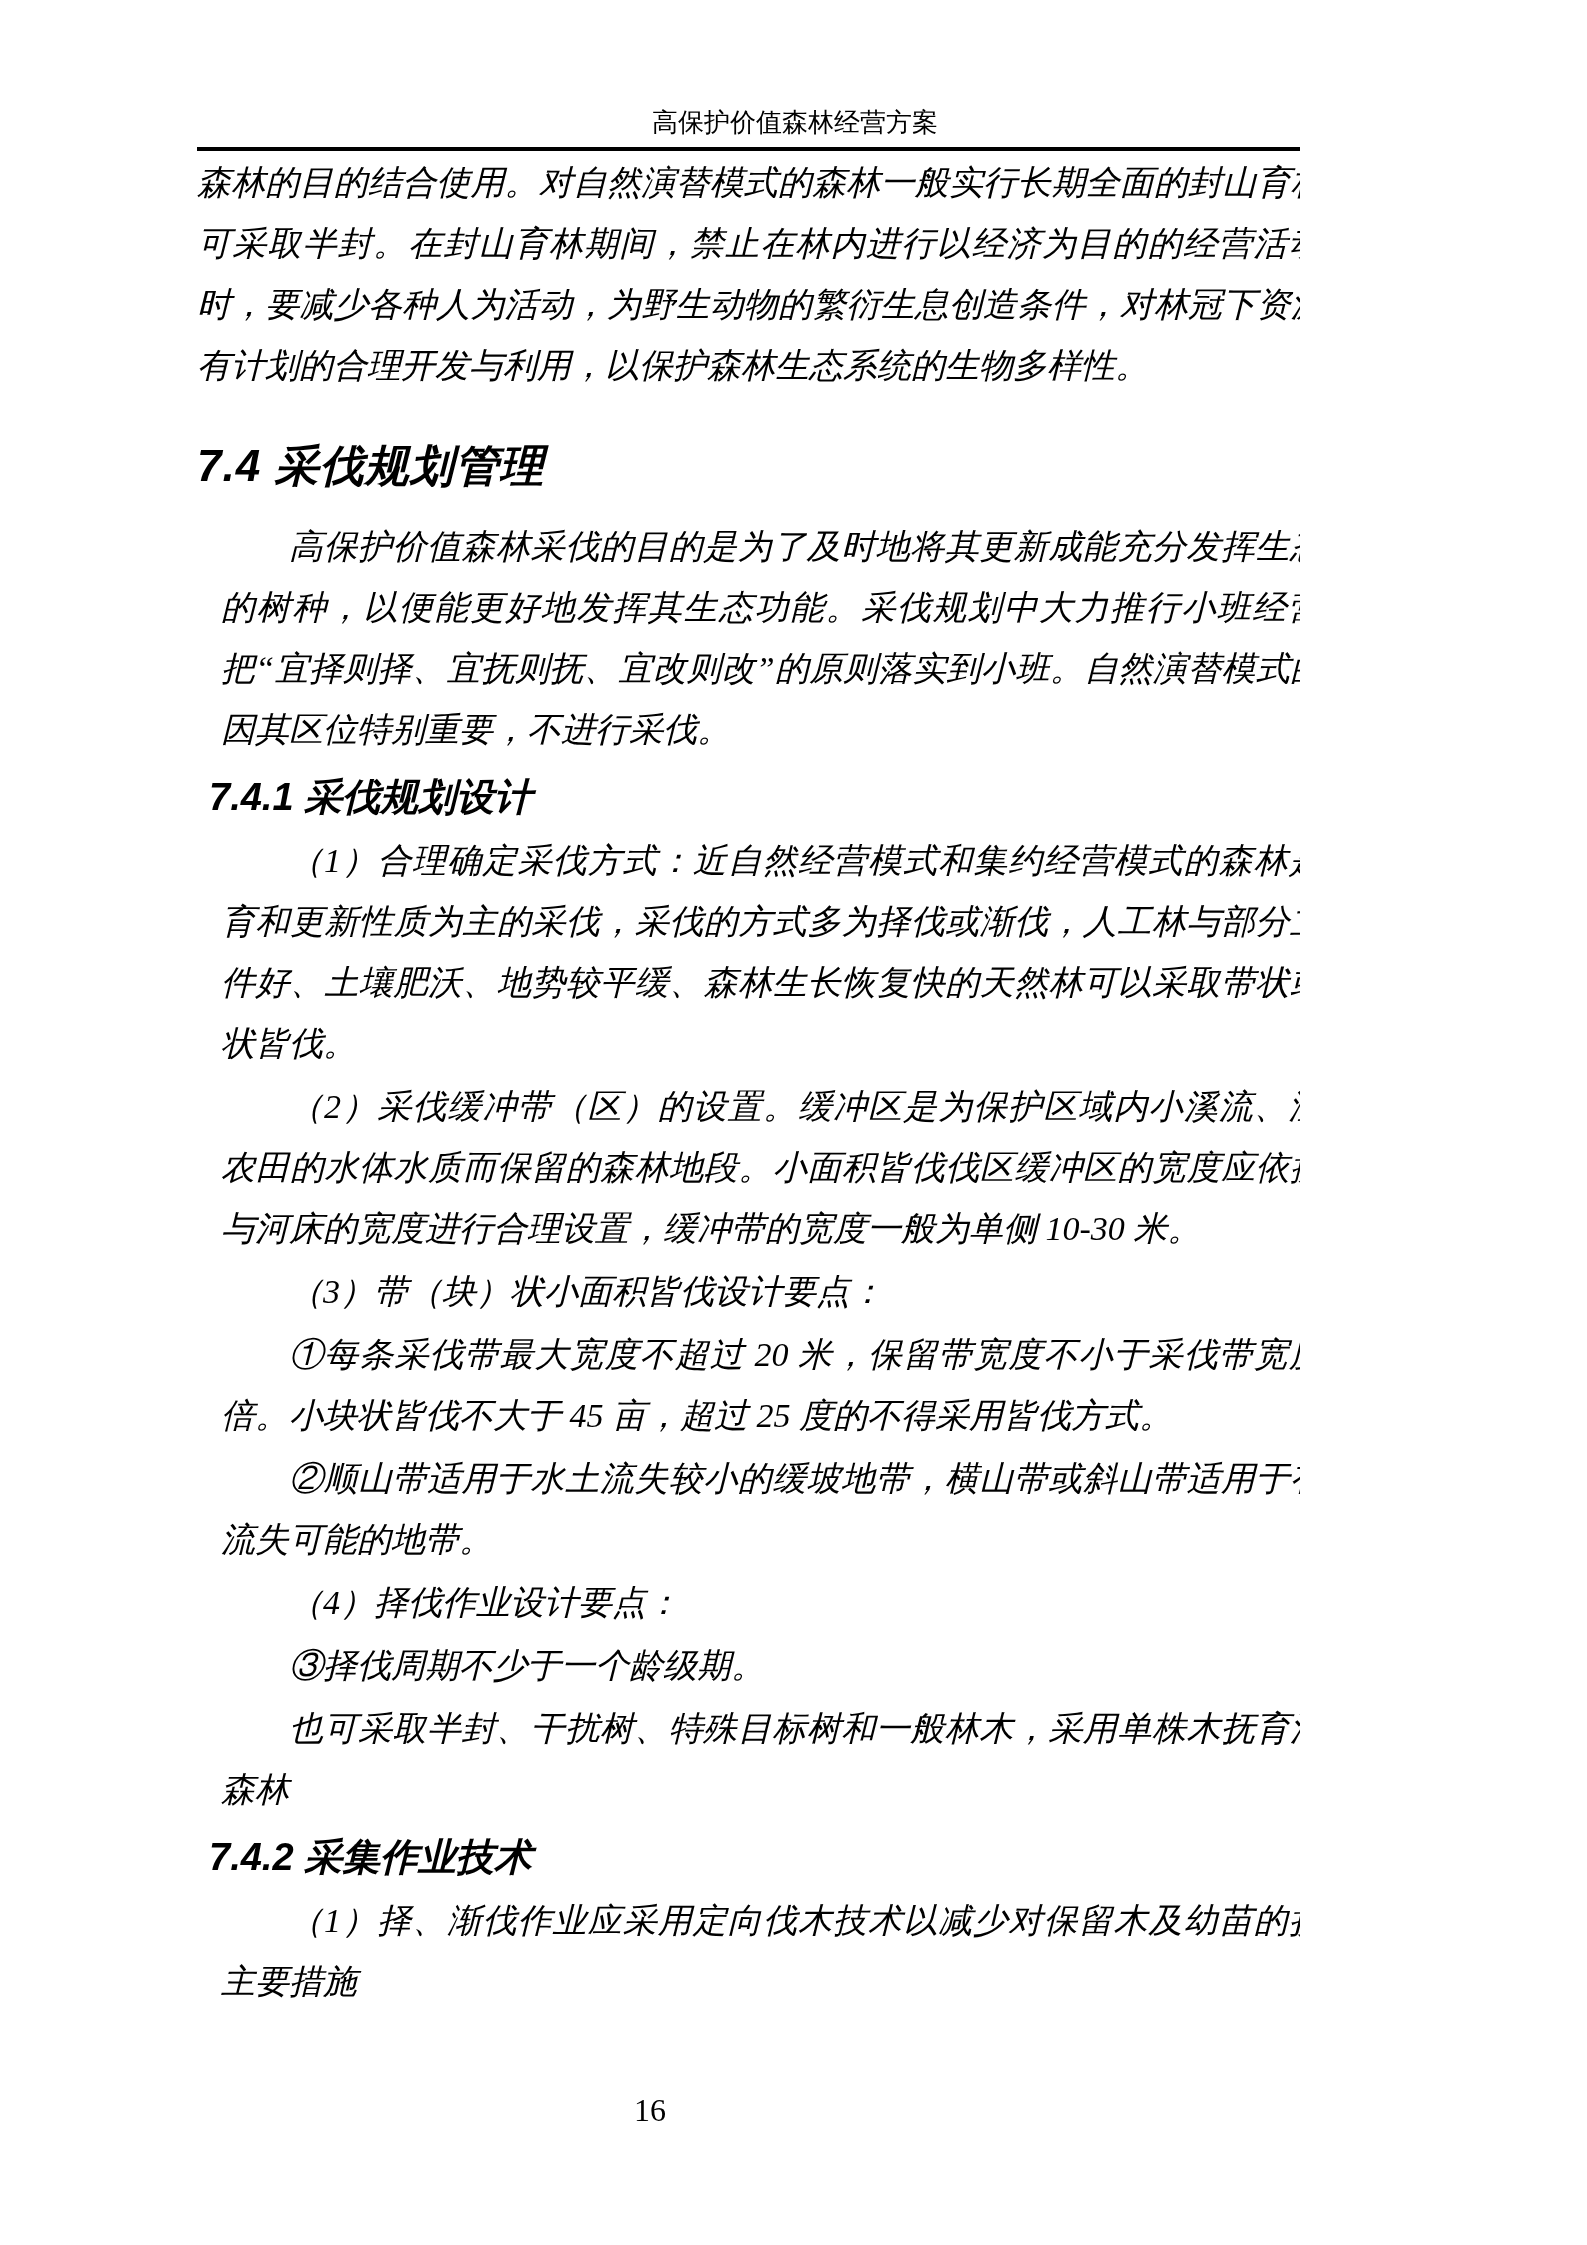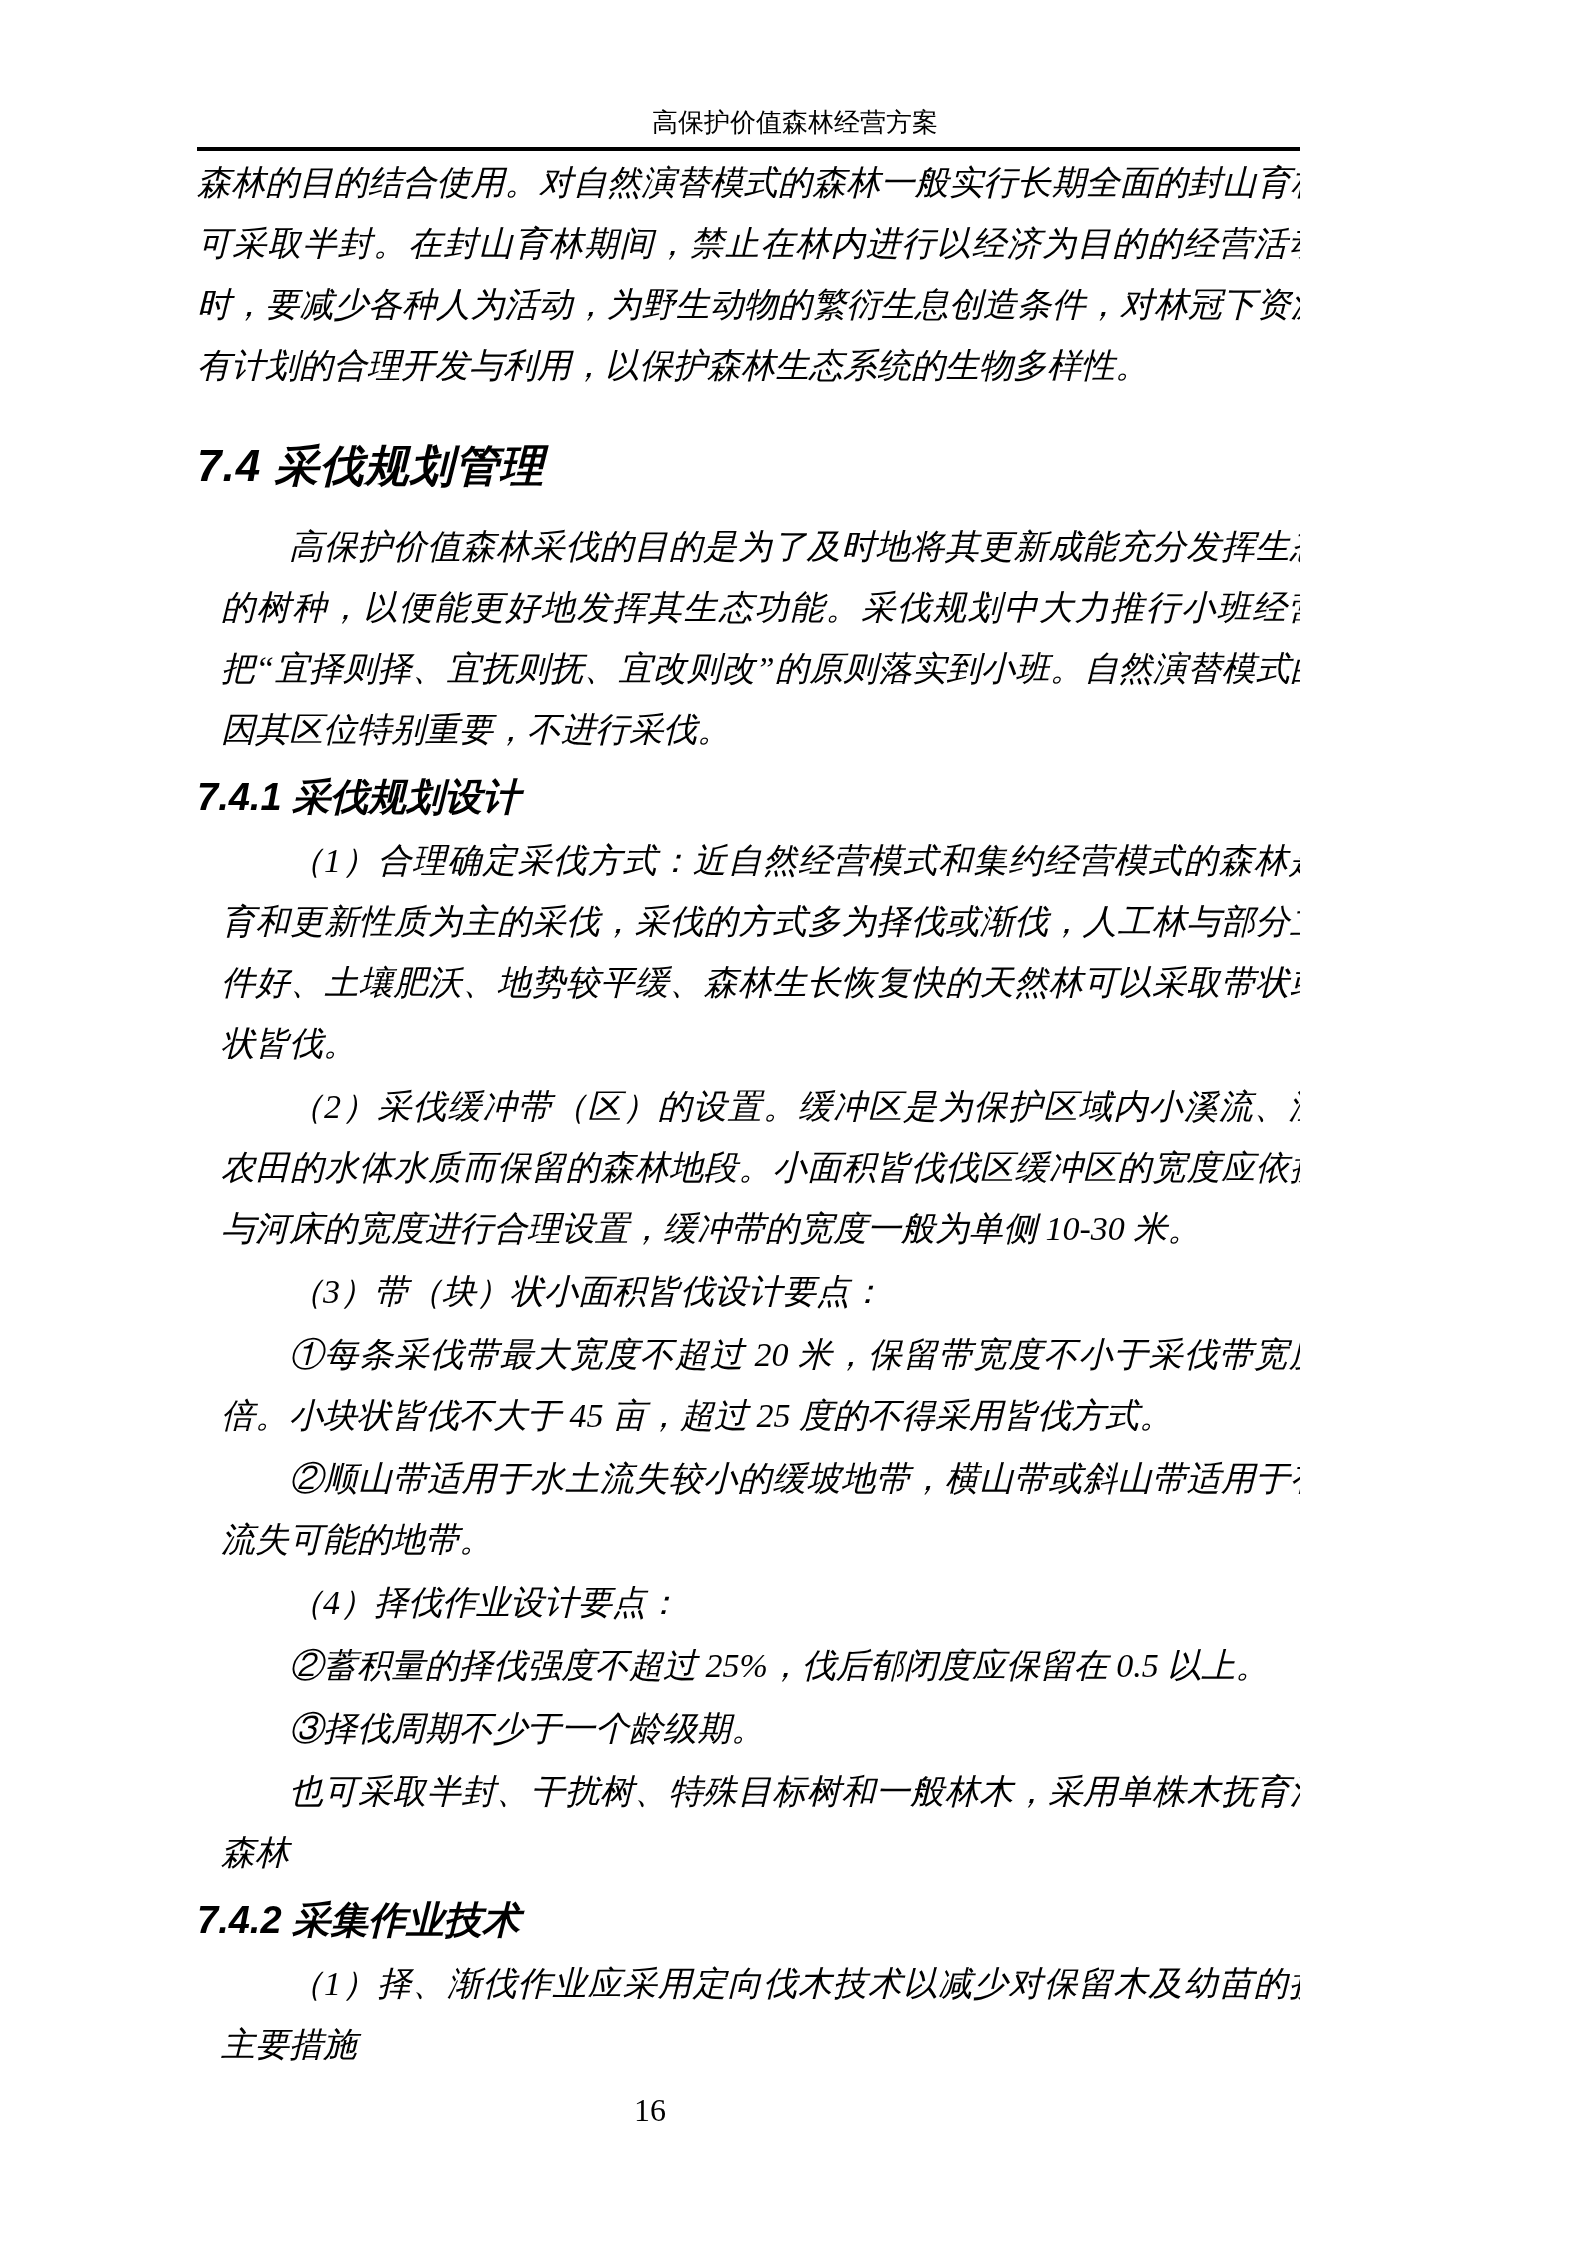--- a/index.html
+++ b/index.html
@@ -31,21 +31,21 @@
   .content p.p{margin:0 0 2px 0;}
   .content p.p.indent{text-indent:2em;margin-left:24px;}
   .content h2.h2{
     font-family:"Liberation Sans", sans-serif;
     font-size:44px;line-height:60px;font-weight:700;
     margin:40px 0 20px 0;letter-spacing:1px;
   }
   .content h3.h3{
     font-family:"Liberation Sans", sans-serif;
     font-size:38px;line-height:62px;font-weight:700;
-    margin:6px 0 2px 0;
+    margin:6px 0 2px 12px;
   }
   .page-number{
     position:absolute;top:2092px;left:0;width:100%;
     text-align:center;font-size:32px;
   }
   .logo{
     position:absolute;left:1342px;top:2172px;
     display:flex;align-items:flex-end;gap:10px;
     opacity:0.85;
   }
@@ -68,21 +68,20 @@
       <p class="p">森林的目的结合使用。对自然演替模式的森林一般实行长期全面的封山育林，也可采取半封。在封山育林期间，禁止在林内进行以经济为目的的经营活动。同时，要减少各种人为活动，为野生动物的繁衍生息创造条件，对林冠下资源进行有计划的合理开发与利用，以保护森林生态系统的生物多样性。</p>
       <h2 class="h2">7.4 采伐规划管理</h2>
       <p class="p indent">高保护价值森林采伐的目的是为了及时地将其更新成能充分发挥生态效益的树种，以便能更好地发挥其生态功能。采伐规划中大力推行小班经营法，把“宜择则择、宜抚则抚、宜改则改”的原则落实到小班。自然演替模式的森林因其区位特别重要，不进行采伐。</p>
       <h3 class="h3">7.4.1 采伐规划设计</h3>
       <p class="p indent">（1）合理确定采伐方式：近自然经营模式和集约经营模式的森林是以抚育和更新性质为主的采伐，采伐的方式多为择伐或渐伐，人工林与部分立地条件好、土壤肥沃、地势较平缓、森林生长恢复快的天然林可以采取带状或小块状皆伐。</p>
       <p class="p indent">（2）采伐缓冲带（区）的设置。缓冲区是为保护区域内小溪流、湿地、农田的水体水质而保留的森林地段。小面积皆伐伐区缓冲区的宽度应依据溪流与河床的宽度进行合理设置，缓冲带的宽度一般为单侧 10-30 米。</p>
       <p class="p indent">（3）带（块）状小面积皆伐设计要点：</p>
       <p class="p indent">①每条采伐带最大宽度不超过 20 米，保留带宽度不小于采伐带宽度的两倍。小块状皆伐不大于 45 亩，超过 25 度的不得采用皆伐方式。</p>
       <p class="p indent">②顺山带适用于水土流失较小的缓坡地带，横山带或斜山带适用于有水土流失可能的地带。</p>
       <p class="p indent">（4）择伐作业设计要点：</p>
-      <p class="p indent">②蓄积量的择伐强度不超过 25%，伐后郁闭度应保留在 0.5 以上。</p>
       <p class="p indent">③择伐周期不少于一个龄级期。</p>
       <p class="p indent">也可采取半封、干扰树、特殊目标树和一般林木，采用单株木抚育法经营森林</p>
       <h3 class="h3">7.4.2 采集作业技术</h3>
       <p class="p indent">（1）择、渐伐作业应采用定向伐木技术以减少对保留木及幼苗的损伤，主要措施</p>
     </main>
 
   <div class="page-number">16</div>
 
   <div class="logo">
     <svg width="78" height="60" viewBox="0 0 78 60" aria-hidden="true">

